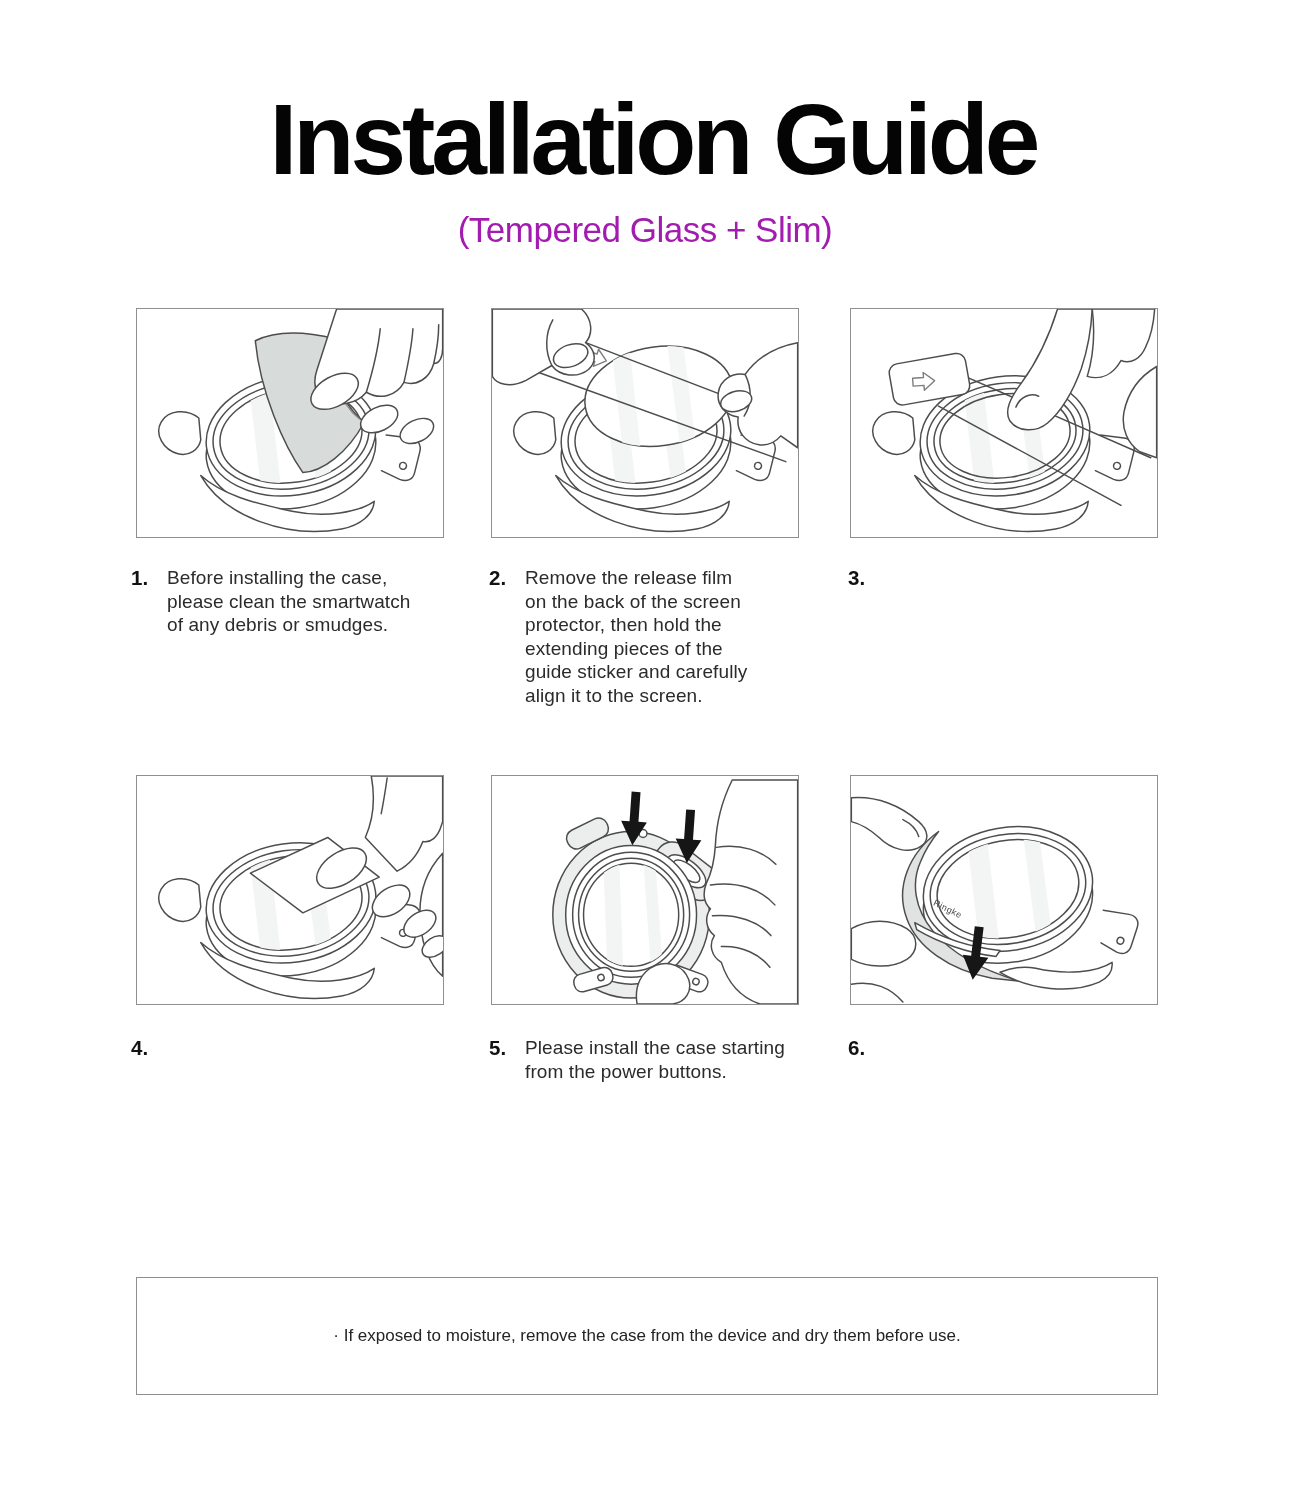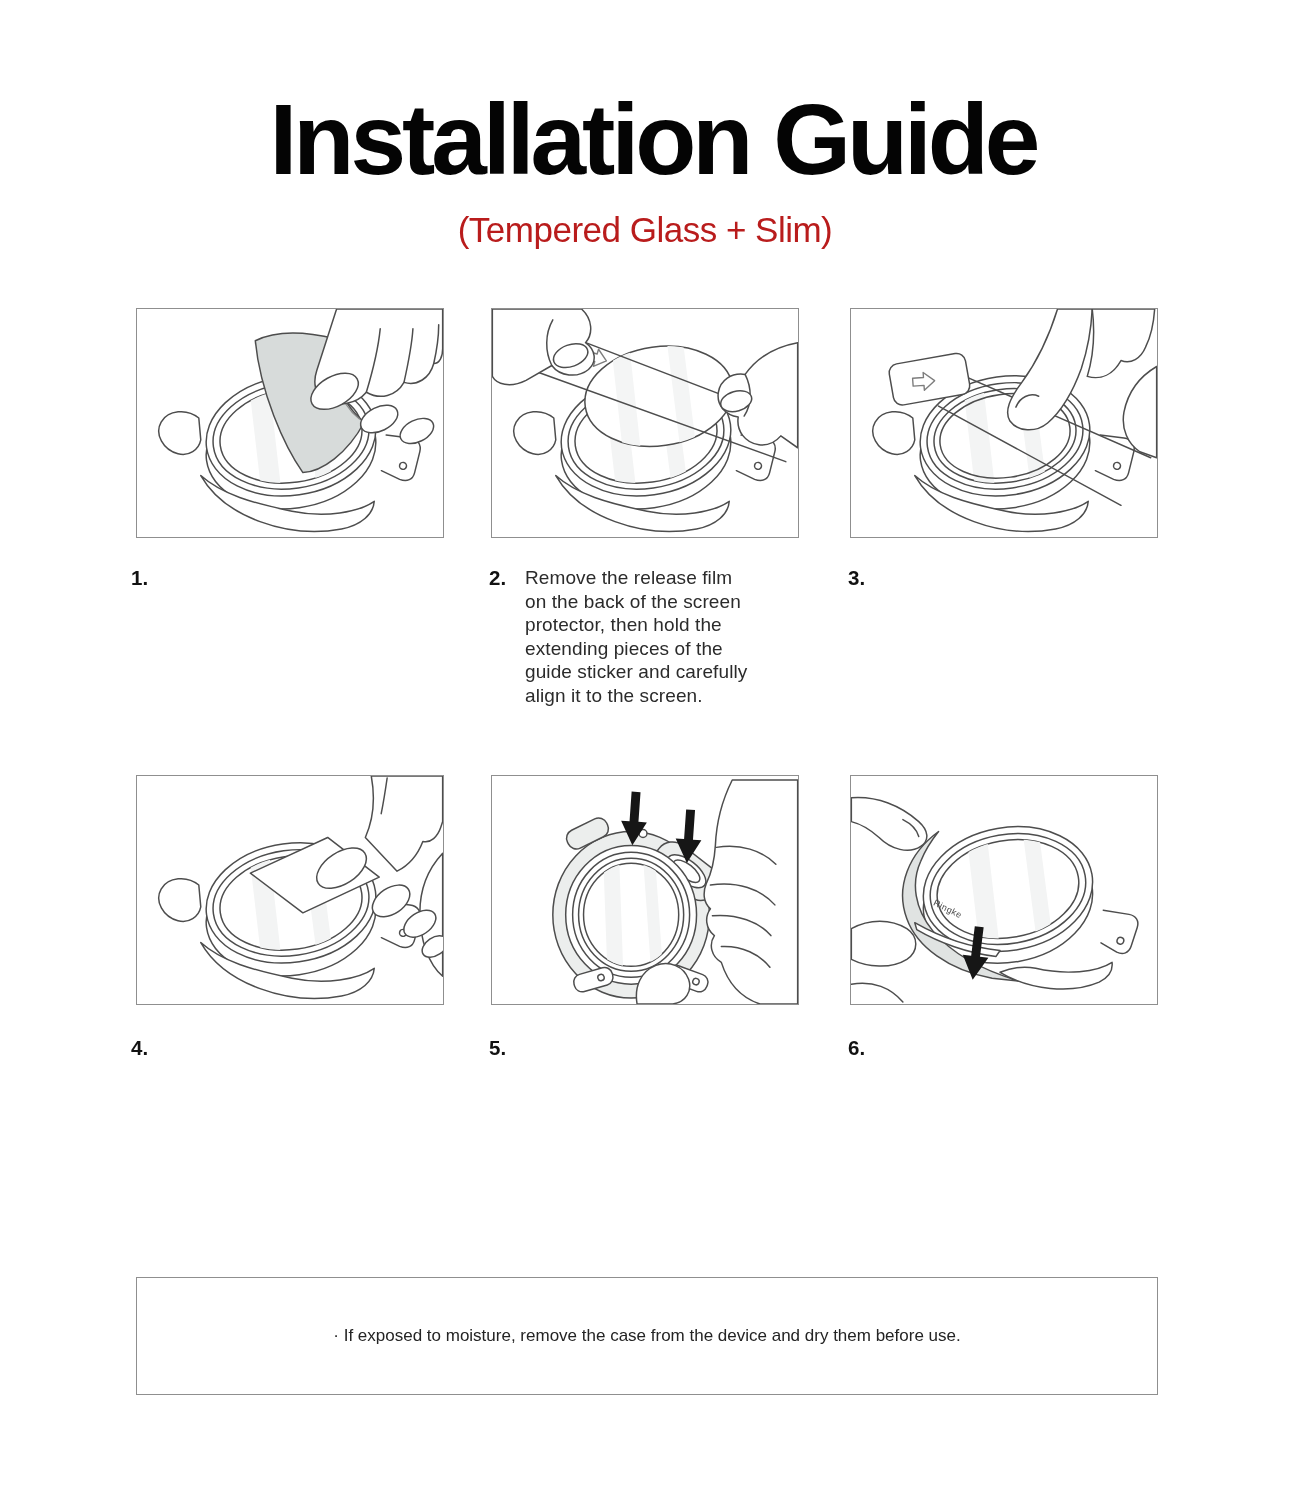--- a/index.html
+++ b/index.html
@@ -6,21 +6,21 @@
   body{
     width:1290px;height:1500px;background:#ffffff;position:relative;overflow:hidden;
     font-family:"Liberation Sans",sans-serif;color:#232323;
   }
   .title{
     position:absolute;top:84px;left:8px;width:1290px;text-align:center;
     font-size:100px;font-weight:bold;letter-spacing:-4px;color:#040404;white-space:nowrap;line-height:1.1;
   }
   .subtitle{
     position:absolute;top:210px;left:0;width:1290px;text-align:center;
-    font-size:35px;letter-spacing:-0.5px;color:#b91c1c;white-space:nowrap;
+    font-size:35px;letter-spacing:-0.5px;color:#a21caf;white-space:nowrap;
   }
   .panel{
     position:absolute;width:308px;height:230px;border:1px solid #8f8f8f;
     background:#fff;box-sizing:border-box;
   }
   .panel svg{width:100%;height:100%;display:block}
   #p1{left:136px;top:308px}#p2{left:491px;top:308px}#p3{left:850px;top:308px}
   #p4{left:136px;top:775px}#p5{left:491px;top:775px}#p6{left:850px;top:775px}
   .step{position:absolute;display:flex;align-items:flex-start}
   #s1{left:131px;top:566px;width:345px}
@@ -243,38 +243,43 @@
         <path d="M52,44 C60,48 66,54 68,61"></path>
         <path d="M0,154 C18,144 40,144 56,154 C68,162 68,177 56,185 C40,195 16,193 0,185 Z" fill="#fff"></path>
         <path d="M0,210 C22,206 40,214 52,228"></path>
       </g>
     </g>
   </svg>
 </div>
 
 <div class="step" id="s1">
   <div class="num">1.</div>
+  <div class="txt">Before installing the case,
+please clean the smartwatch
+of any debris or smudges.</div>
 </div>
 <div class="step" id="s2">
   <div class="num">2.</div>
   <div class="txt">Remove the release film
 on the back of the screen
 protector, then hold the
 extending pieces of the
 guide sticker and carefully
 align it to the screen.</div>
 </div>
 <div class="step" id="s3">
   <div class="num">3.</div>
 </div>
 <div class="step" id="s4">
   <div class="num">4.</div>
 </div>
 <div class="step" id="s5">
   <div class="num">5.</div>
+  <div class="txt">Please install the case starting
+from the power buttons.</div>
 </div>
 <div class="step" id="s6">
   <div class="num">6.</div>
 </div>
 
 <div class="notes">
   <div class="note-line">· If exposed to moisture, remove the case from the device and dry them before use.</div>
 </div>
 
 </body></html>

